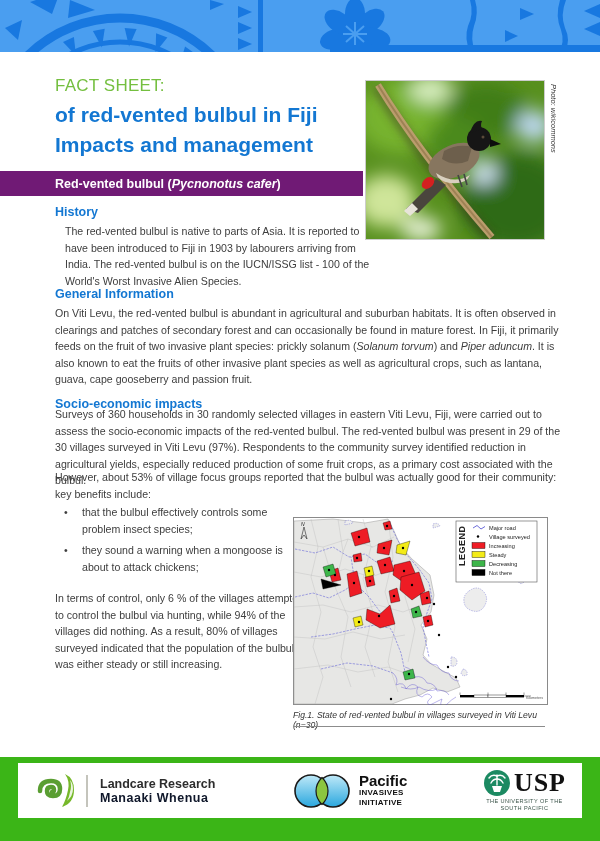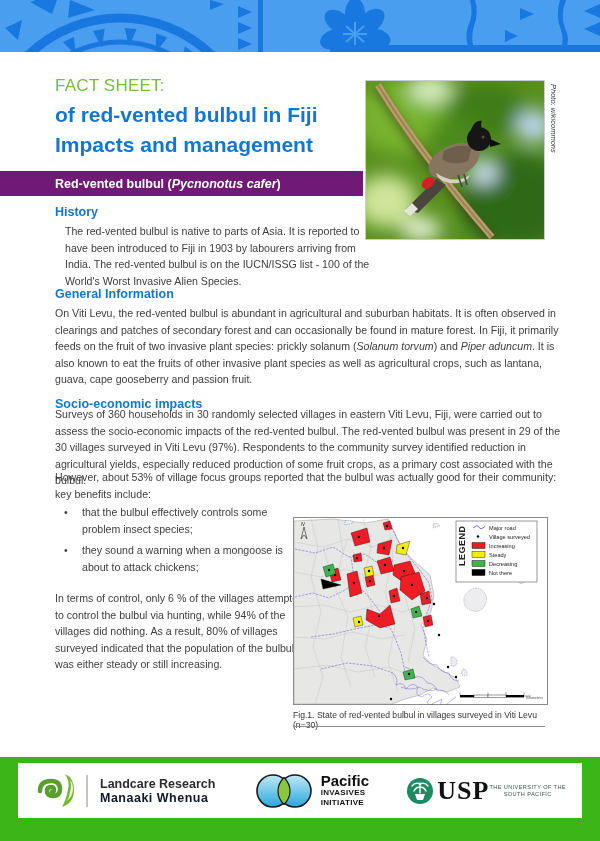--- a/index.html
+++ b/index.html
@@ -47,39 +47,39 @@
     position:relative; padding-left:20px; margin-bottom:5px;
     font-size:10.6px; line-height:16.5px; color:#3d3d3d;
   }
   .benefit-list li::before {
     content:"•"; position:absolute; left:2px; top:0; color:#3d3d3d;
   }
   .p-control { left:55px; top:590px; width:250px; }
 
   
   .map-frame { left:293px; top:517px; width:255px; height:188px; }
-  .fig-caption { left:293px; top:710px; width:255px; font-size:8.6px; color:#333; }
+  .fig-caption { left:293px; top:710px; width:255px; font-size:8.6px; font-style:italic; color:#333; }
   .fig-rule { left:293px; top:726px; width:252px; height:1px; background:#8c8c8c; }
 
   
   .footer-band { left:0; top:757px; width:600px; height:84px; }
   .logo-box {
     left:18px; top:763px; width:564px; height:55px; background:#ffffff;
     display:flex; align-items:center; justify-content:space-between;
     padding:0 16px;
   }
   .logo-group { display:flex; align-items:center; }
   .landcare-text { margin-left:12px; line-height:14px; }
   .landcare-line1 { font-size:12.5px; font-weight:bold; color:#2d2d2d; }
   .landcare-line2 { font-size:12.5px; font-weight:bold; color:#0f172a; letter-spacing:0.5px; }
   .landcare-divider { width:2px; height:32px; background:#c4c4bc; margin-left:8px; }
   .pii-text { margin-left:6px; line-height:10px; color:#111; }
   .pii-line1 { font-size:15px; font-weight:bold; line-height:14px; }
   .pii-line2, .pii-line3 { font-size:8px; font-weight:bold; letter-spacing:0.3px; }
-  .usp-group { display:flex; flex-direction:row; align-items:center; }
+  .usp-group { display:flex; flex-direction:column; align-items:center; }
   .usp-top { display:flex; align-items:center; }
   .usp-acronym { font-family:"Liberation Serif", serif; font-weight:bold; font-size:26px; color:#111; letter-spacing:1px; margin-left:3px; line-height:24px; }
   .usp-sub { font-size:5.6px; letter-spacing:0.4px; color:#3c554a; text-align:center; line-height:7px; margin-top:1px; }
   .cepf-group { display:flex; align-items:flex-start; }
   .cepf-word1 { font-size:11px; font-weight:bold; letter-spacing:0.3px; margin-top:6px; }
   .cepf-right { display:flex; flex-direction:column; margin-left:2px; margin-top:10px; }
   .cepf-word2 { font-size:10px; font-weight:bold; letter-spacing:0.3px; }
   .cepf-line2 { font-size:5.6px; font-weight:bold; letter-spacing:0.4px; border-top:1px solid #222; padding-top:1px; margin-top:1px; }
 </style>
 </head>

